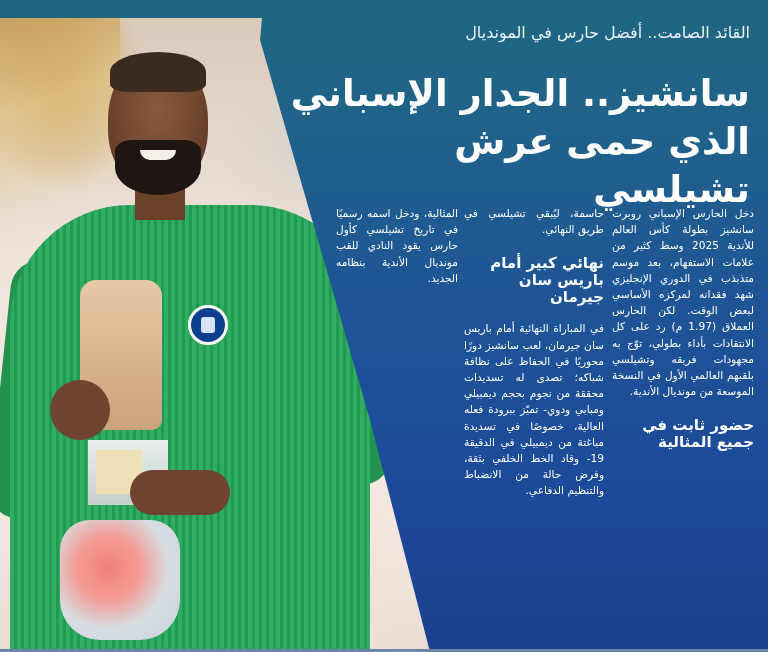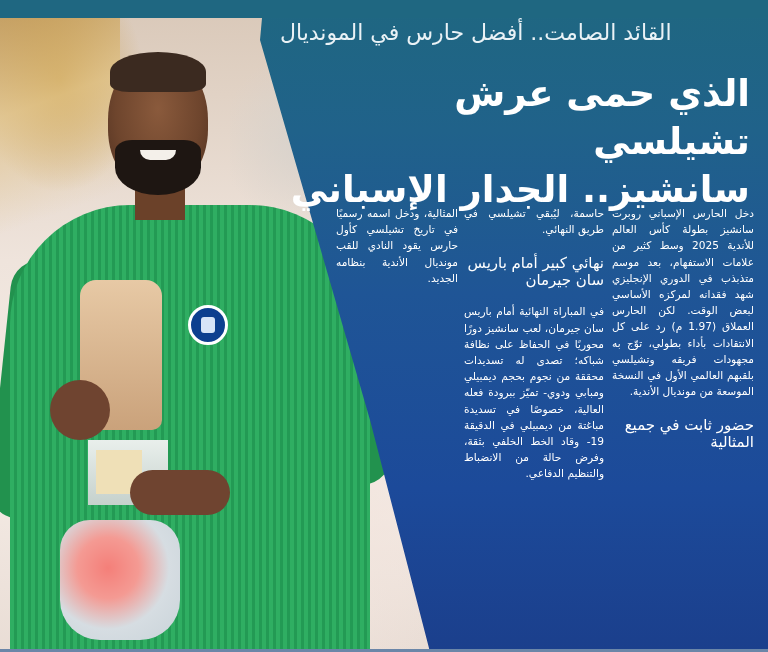--- a/index.html
+++ b/index.html
@@ -56,33 +56,33 @@
     background: linear-gradient(180deg, #1f6781 0%, #20628a 20%, #1f5596 45%, #1c4a9a 75%, #1b3f8c 100%);
     clip-path: polygon(262px 18px, 768px 18px, 768px 652px, 430px 652px, 370px 420px, 260px 40px);
   }
   .topbar {
     position:absolute; left:0; top:0; width:768px; height:18px;
     background: #1f6781;
   }
   .bottom-line { position:absolute; left:0; bottom:0; width:768px; height:3px; background:#6b86a8; }
 
   .subtitle {
-    position:absolute; right:18px; top:16px; width:470px; text-align:left;
-    color:#eaf2f6; font-size:22px; font-weight:normal; line-height:34px;
+    position:absolute; right:18px; top:16px; width:470px; text-align:right;
+    color:#eaf2f6; font-size:16px; font-weight:normal; line-height:34px;
   }
   .title {
     position:absolute; right:18px; top:70px; width:460px; text-align:right;
     color:#ffffff; font-size:37px; font-weight:bold; line-height:48px;
   }
 
   .col {
     position:absolute; color:#ffffff; font-size:10.6px; line-height:16.2px; text-align:justify; text-align-last:right;
   }
   .col p { margin-bottom: 0; }
-  .col h3 { font-size:15px; line-height:17px; font-weight:normal; color:#ffffff; text-align:right; margin: 18px 0 14px; }
+  .col h3 { font-size:15px; line-height:17px; font-weight:bold; color:#ffffff; text-align:right; margin: 18px 0 14px; }
 
   .col1 { right:14px; top:205px; width:142px; }
   .col2 { right:164px; top:205px; width:140px;margin-left:6px; }
   .col3 { right:310px; top:205px; width:122px;margin-left:8px; }
 </style>
 </head>
 <body>
 
 <div class="page">
 
@@ -105,22 +105,22 @@
     <div class="hand2"></div>
     <div class="gloves"></div>
   </div>
 
   <div class="topbar"></div>
   <div class="panel"></div>
 
   <div class="subtitle">القائد الصامت.. أفضل حارس في المونديال</div>
 
   <div class="title">
+    <div>سانشيز.. الجدار الإسباني</div>
     <div>الذي حمى عرش تشيلسي</div>
-    <div>سانشيز.. الجدار الإسباني</div>
   </div>
 
   <div class="col col1">
     <p>دخل الحارس الإسباني روبرت سانشيز بطولة كأس العالم للأندية 2025 وسط كثير من علامات الاستفهام، بعد موسم متذبذب في الدوري الإنجليزي شهد فقدانه لمركزه الأساسي لبعض الوقت. لكن الحارس العملاق (1.97 م) رد على كل الانتقادات بأداء بطولي، توّج به مجهودات فريقه وتشيلسي بلقبهم العالمي الأول في النسخة الموسعة من مونديال الأندية.</p>
     <h3>حضور ثابت في جميع المثالية</h3>
   </div>
 
   <div class="col col2">
     <p>حاسمة، ليُبقي تشيلسي في طريق النهائي.</p>
     <h3>نهائي كبير أمام باريس سان جيرمان</h3>

